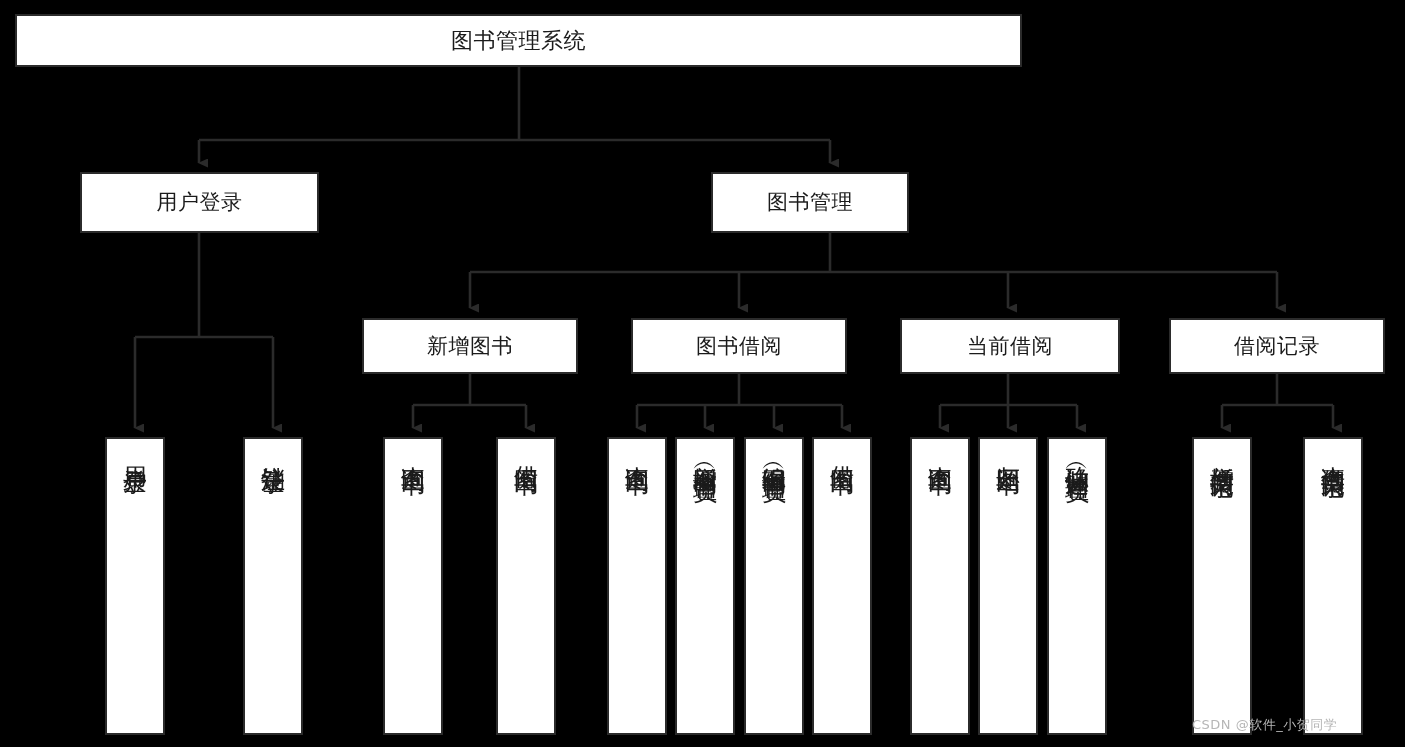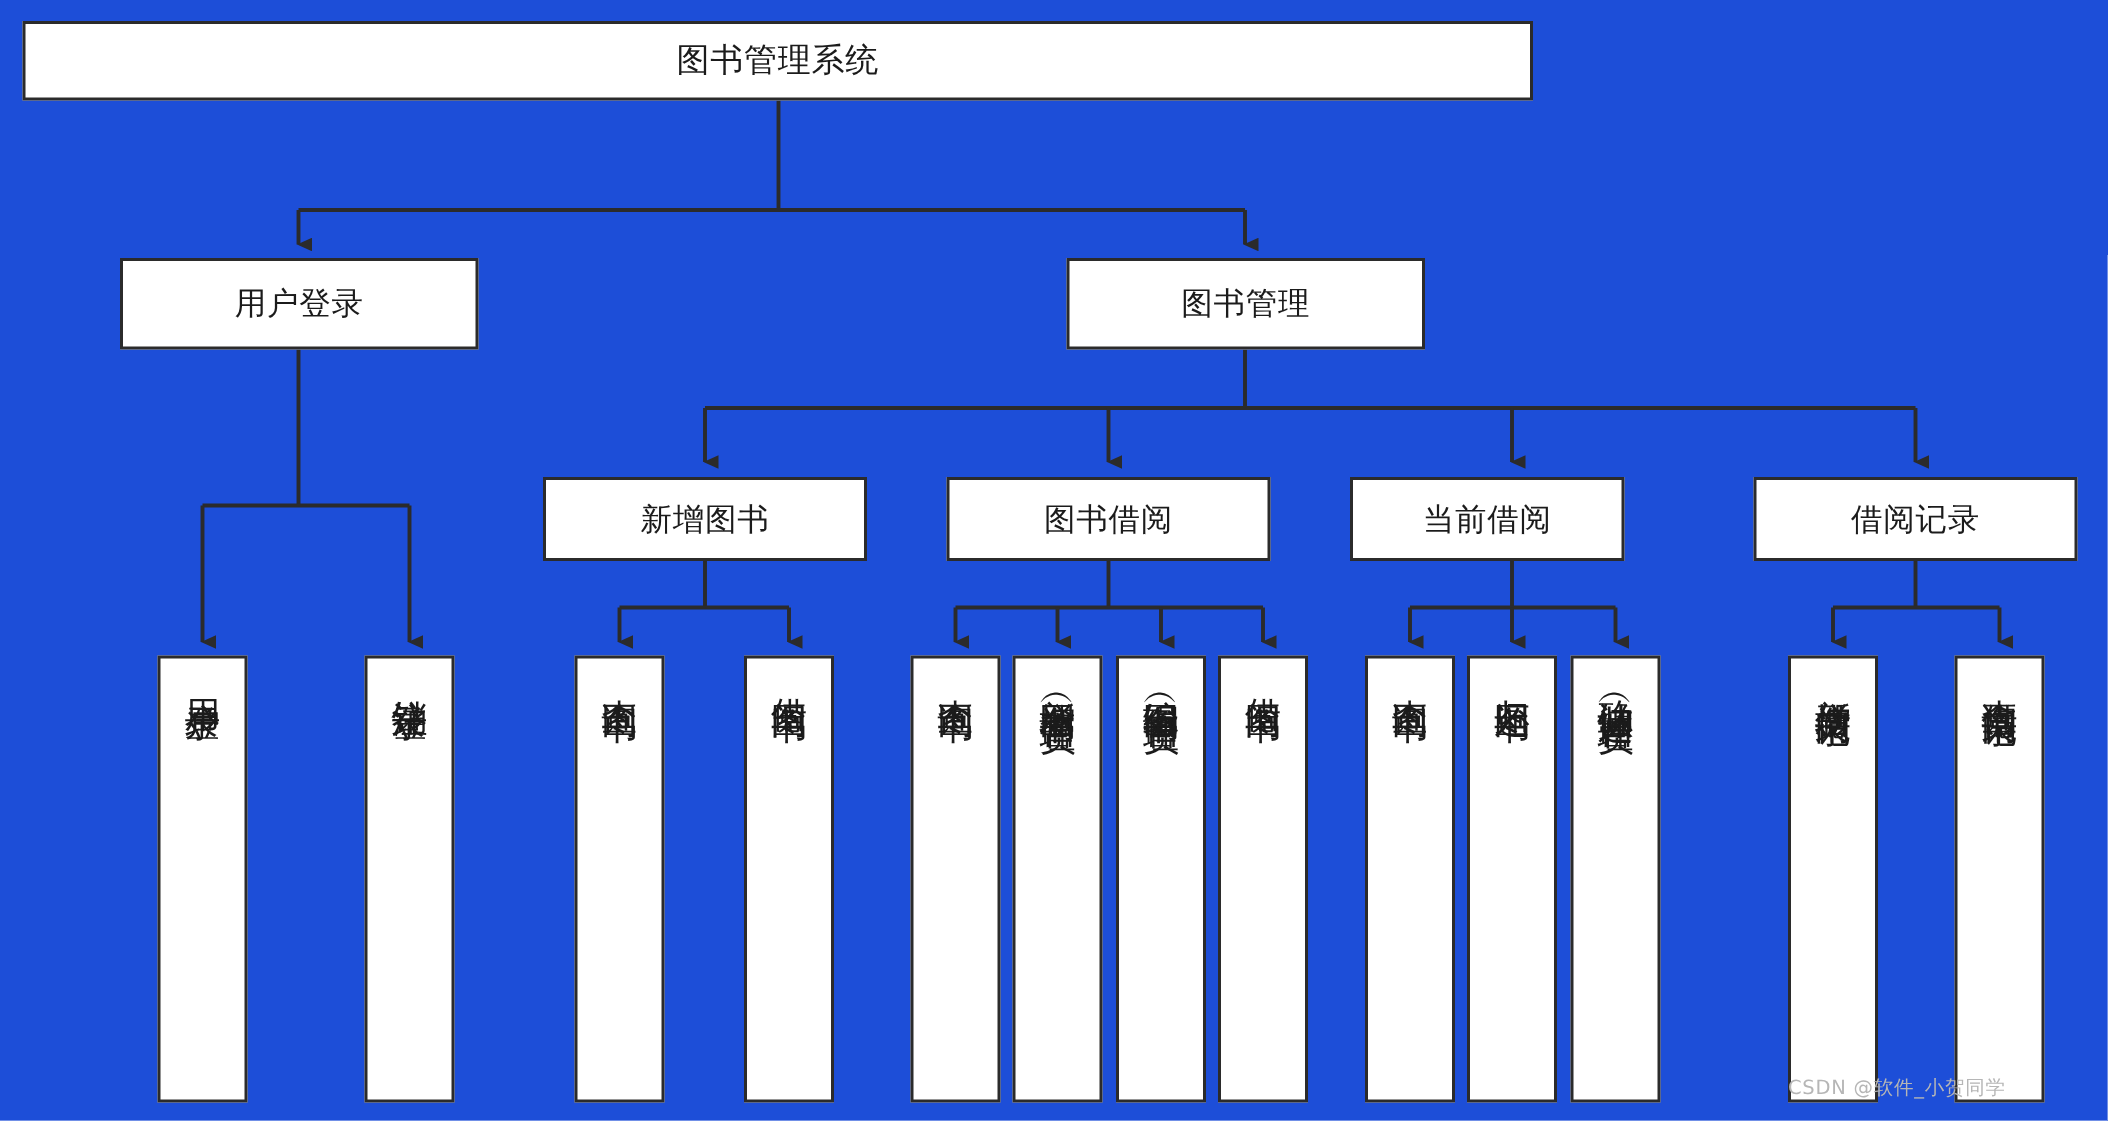--- a/index.html
+++ b/index.html
@@ -10,21 +10,21 @@
   body {
     width: 1405px;
     height: 747px;
     overflow: hidden;
     font-family: "DejaVu Sans", "Liberation Sans", sans-serif;
   }
   #diagram-root {
     position: relative;
     width: 1405px;
     height: 747px;
-    background: #1d4ed8;
+    background: #000000;
   }
   svg.edges {
     position: absolute;
     left: 0;
     top: 0;
     width: 1405px;
     height: 747px;
     pointer-events: none;
   }
   .node {
@@ -127,31 +127,31 @@
     </g>
   </svg>
 
   <div class="node root horizontal" style="left:15px; top:14px; width:1007px; height:53px;">
     <span class="node-label">图书管理系统</span>
   </div>
 
   <div class="node horizontal" style="left:80px; top:172px; width:239px; height:61px;">
     <span class="node-label">用户登录</span>
   </div>
-  <div class="node horizontal" style="left:711px; top:172px; width:239px; height:61px;">
+  <div class="node horizontal" style="left:711px; top:172px; width:198px; height:61px;">
     <span class="node-label">图书管理</span>
   </div>
 
   <div class="node horizontal" style="left:362px; top:318px; width:216px; height:56px;">
     <span class="node-label">新增图书</span>
   </div>
   <div class="node horizontal" style="left:631px; top:318px; width:216px; height:56px;">
     <span class="node-label">图书借阅</span>
   </div>
-  <div class="node horizontal" style="left:900px; top:318px; width:183px; height:56px;">
+  <div class="node horizontal" style="left:900px; top:318px; width:220px; height:56px;">
     <span class="node-label">当前借阅</span>
   </div>
   <div class="node horizontal" style="left:1169px; top:318px; width:216px; height:56px;justify-content:center;">
     <span class="node-label">借阅记录</span>
   </div>
 
   <div class="node vertical" style="left:105px; top:437px; width:60px; height:298px;">
     <span class="node-label">用户登录</span>
   </div>
   <div class="node vertical" style="left:243px; top:437px; width:60px; height:298px;">

